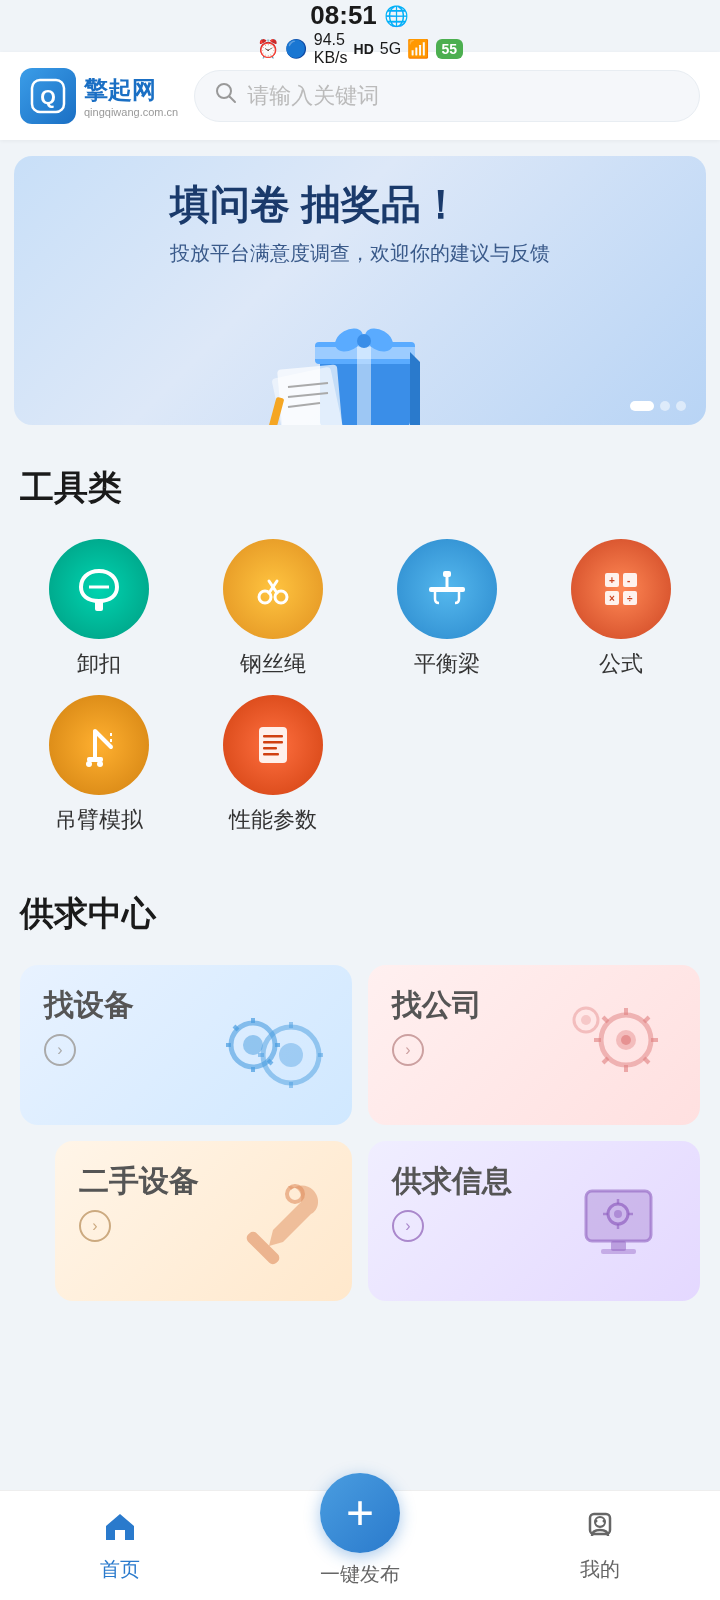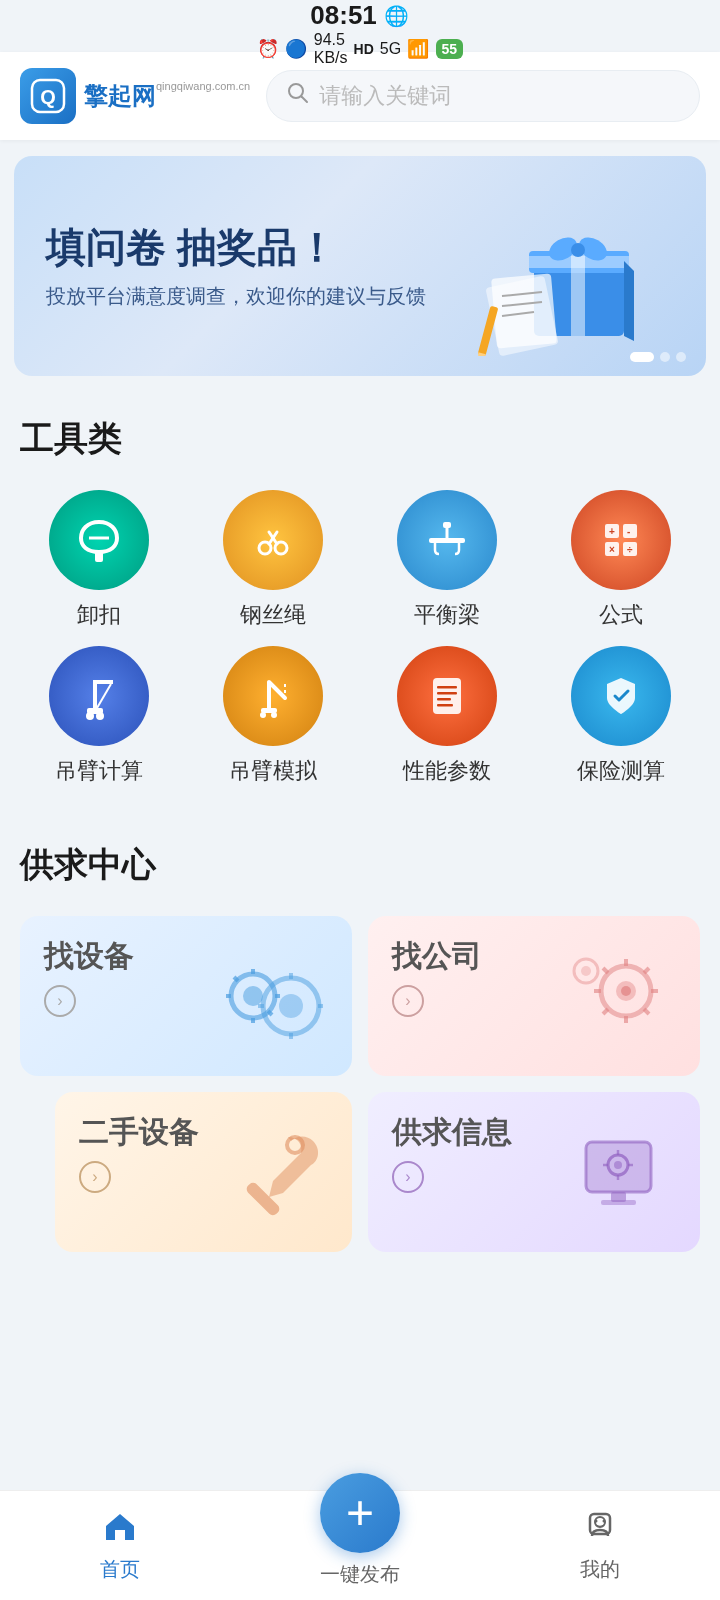--- a/index.html
+++ b/index.html
@@ -71,21 +71,21 @@
       border-radius: 12px;
       display: flex;
       align-items: center;
       justify-content: center;
       color: white;
       font-size: 26px;
       font-weight: 900;
     }
     .logo-text {
       display: flex;
-      flex-direction: row;
+      flex-direction: column;
     }
     .logo-name {
       font-size: 24px;
       font-weight: 700;
       color: #1a6fc4;
     }
     .logo-sub {
       font-size: 11px;
       color: #999;
     }
@@ -107,26 +107,27 @@
     .search-placeholder {
       font-size: 22px;
       color: #bbb;
     }
 
     
     .banner {
       margin: 16px 14px;
       border-radius: 18px;
       overflow: hidden;
-      height: 220px;
+      height: 269px;
       background: linear-gradient(135deg, #c8dff8 0%, #dde8f8 40%, #b8d4f5 100%);
       position: relative;
       display: flex;
       align-items: center;
       padding: 24px 32px;
+      flex-direction: column;
     }
     .banner-text {
       flex: 1;
     }
     .banner-title {
       font-size: 40px;
       font-weight: 900;
       color: #1a3a6b;
       line-height: 1.2;
       margin-bottom: 12px;
@@ -450,34 +451,20 @@
         <rect x="28" y="28" width="14" height="14" rx="2" fill="white" opacity="0.9"></rect>
         <text x="14" y="21" fill="#cc4422" font-size="10" font-weight="900">+</text>
         <text x="32" y="21" fill="#cc4422" font-size="10" font-weight="900">-</text>
         <text x="14" y="39" fill="#cc4422" font-size="10" font-weight="900">×</text>
         <text x="32" y="39" fill="#cc4422" font-size="10" font-weight="900">÷</text>
       </svg>
     </div>
     <span class="tool-label">公式</span>
   </div>
 
-  <div class="tool-item">
-    <div class="tool-icon" style="background: radial-gradient(circle, #5580e8, #2a50b8);">
-      <svg width="52" height="52" viewBox="0 0 52 52">
-
-        <rect x="20" y="10" width="4" height="32" fill="white"></rect>
-        <rect x="20" y="10" width="20" height="4" fill="white"></rect>
-        <line x1="38" y1="14" x2="24" y2="38" stroke="white" stroke-width="2"></line>
-        <rect x="14" y="38" width="16" height="6" rx="2" fill="white"></rect>
-        <circle cx="17" cy="46" r="4" fill="white"></circle>
-        <circle cx="27" cy="46" r="4" fill="white"></circle>
-      </svg>
-    </div>
-    <span class="tool-label">吊臂计算</span>
-  </div>
 
   <div class="tool-item">
     <div class="tool-icon" style="background: radial-gradient(circle, #ffb030, #d08010);">
       <svg width="52" height="52" viewBox="0 0 52 52">
 
         <rect x="20" y="12" width="4" height="28" fill="white"></rect>
         <line x1="22" y1="12" x2="38" y2="28" stroke="white" stroke-width="4" stroke-linecap="round"></line>
         <line x1="38" y1="14" x2="38" y2="28" stroke="white" stroke-width="2" stroke-dasharray="3,3"></line>
         <rect x="14" y="38" width="16" height="5" rx="2" fill="white"></rect>
         <circle cx="16" cy="45" r="3" fill="white"></circle>
@@ -494,30 +481,20 @@
         <rect x="12" y="8" width="28" height="36" rx="4" fill="white" opacity="0.9"></rect>
         <rect x="16" y="16" width="20" height="2.5" rx="1" fill="#d04010"></rect>
         <rect x="16" y="22" width="20" height="2.5" rx="1" fill="#d04010"></rect>
         <rect x="16" y="28" width="14" height="2.5" rx="1" fill="#d04010"></rect>
         <rect x="16" y="34" width="16" height="2.5" rx="1" fill="#d04010"></rect>
       </svg>
     </div>
     <span class="tool-label">性能参数</span>
   </div>
 
-  <div class="tool-item">
-    <div class="tool-icon" style="background: radial-gradient(circle, #3ab8ee, #1a88cc);">
-      <svg width="52" height="52" viewBox="0 0 52 52">
-
-        <path d="M26 8 L40 14 L40 28 C40 36 26 44 26 44 C26 44 12 36 12 28 L12 14 Z" fill="white" opacity="0.9"></path>
-        <path d="M20 26 L24 30 L33 21" stroke="#1a88cc" stroke-width="3" stroke-linecap="round" stroke-linejoin="round" fill="none"></path>
-      </svg>
-    </div>
-    <span class="tool-label">保险测算</span>
-  </div>
 </div>
 
 <div class="section" style="margin-top: 32px;">
   <div class="section-title">供求中心</div>
 </div>
 
 <div class="supply-grid">
 
   <div class="supply-card supply-card-blue">
     <div class="supply-card-text">

